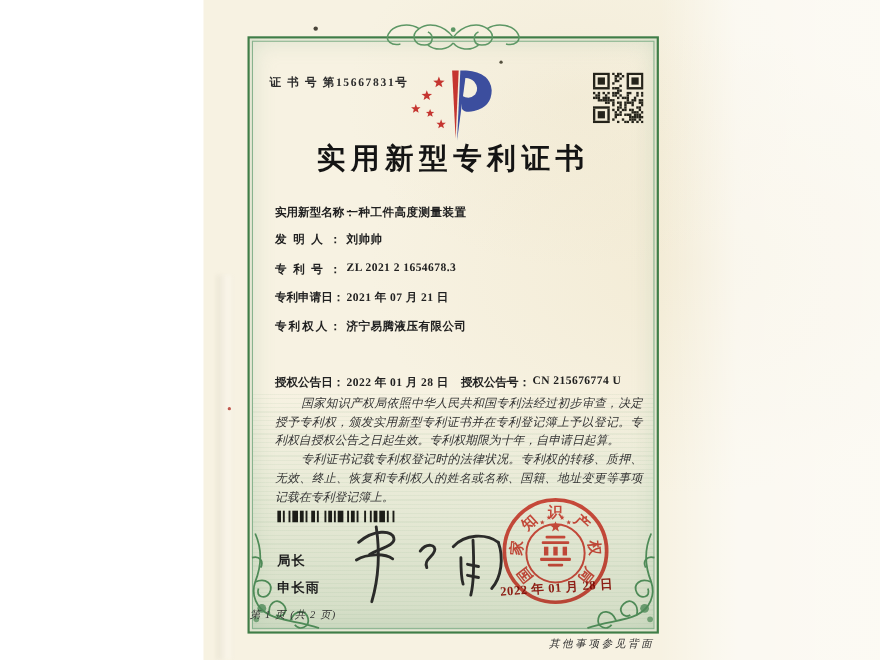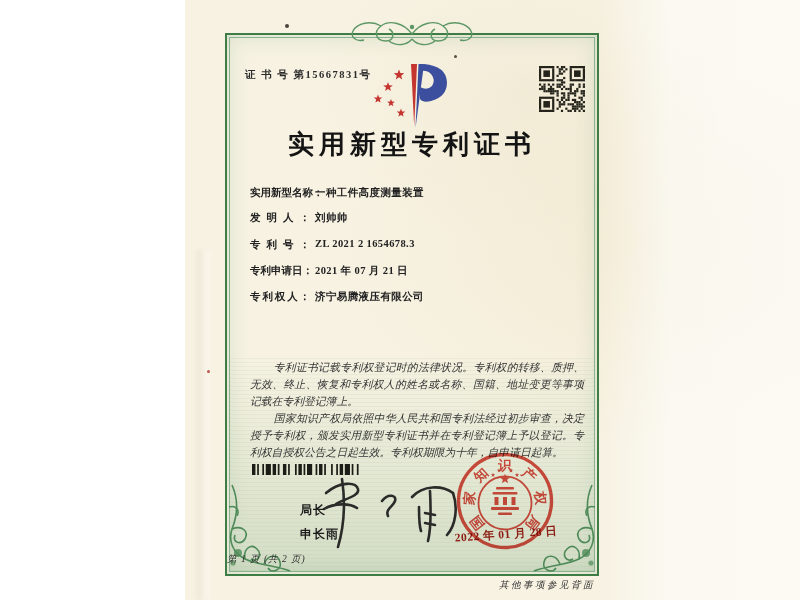--- a/index.html
+++ b/index.html
@@ -66,21 +66,21 @@
   .bodytext{
     position:absolute;left:23px;top:324px;width:334px;
     font-size:10.8px;line-height:17px;color:#343434;text-align:justify;
     font-style:italic;
   }
   .bodytext p{margin:0;text-indent:2.2em;}
   .barcode{position:absolute;left:25px;top:429px;width:110px;height:11px;mix-blend-mode:multiply;}
   .signer{
     position:absolute;left:25px;top:463px;
     font-family:Liberation Serif, serif;
-    font-size:12px;font-weight:700;color:#1d1d1d;line-height:24px;letter-spacing:1px;margin-left:48px;
+    font-size:12px;font-weight:700;color:#1d1d1d;line-height:24px;letter-spacing:1px;
   }
   .sig{position:absolute;left:73px;top:438px;width:162px;height:82px;}
   .seal{position:absolute;left:223px;top:411px;width:110px;height:110px;mix-blend-mode:multiply;}
   .seal-date{
     position:absolute;left:213px;top:492px;width:132px;text-align:center;
     font-size:11.5px;font-weight:700;color:#a8241b;letter-spacing:.5px;
     transform:rotate(-4deg);mix-blend-mode:multiply;white-space:nowrap;
   }
   .pageno{
     position:absolute;left:0;top:518px;width:100%;text-align:left;
@@ -307,24 +307,30 @@
       </div>
       <div class="f-row" style="top:203px">
         <span class="f-label">专利号：</span><span class="f-val">ZL 2021 2 1654678.3</span>
       </div>
       <div class="f-row" style="top:229px">
         <span class="f-label">专利申请日：</span><span class="f-val">2021 年 07 月 21 日</span>
       </div>
       <div class="f-row" style="top:255px">
         <span class="f-label">专利权人：</span><span class="f-val">济宁易腾液压有限公司</span>
       </div>
+      <div class="f-row" style="top:306px">
+        <span class="f-label">授权公告日：</span><span class="f-val">2022 年 01 月 28 日</span>
+        <span class="f-pair2">
+          <span class="f-label">授权公告号：</span><span class="f-val">CN 215676774 U</span>
+        </span>
+      </div>
 
       <div class="bodytext">
+        <p>国家知识产权局依照中华人民共和国专利法经过初步审查，决定授予专利权，颁发实用新型专利证书并在专利登记簿上予以登记。专利权自授权公告之日起生效。专利权期限为十年，自申请日起算。</p>
         <p>专利证书记载专利权登记时的法律状况。专利权的转移、质押、无效、终止、恢复和专利权人的姓名或名称、国籍、地址变更等事项记载在专利登记簿上。</p>
-        <p>国家知识产权局依照中华人民共和国专利法经过初步审查，决定授予专利权，颁发实用新型专利证书并在专利登记簿上予以登记。专利权自授权公告之日起生效。专利权期限为十年，自申请日起算。</p>
       </div>
 
       <svg class="barcode" id="barcode-svg" viewBox="0 0 110 11" preserveAspectRatio="none">
           <rect x="0.00" y="0" width="3.44" height="11" fill="#20201c"></rect>
           <rect x="5.16" y="0" width="1.72" height="11" fill="#20201c"></rect>
           <rect x="10.31" y="0" width="1.72" height="11" fill="#20201c"></rect>
           <rect x="13.75" y="0" width="5.16" height="11" fill="#20201c"></rect>
           <rect x="20.63" y="0" width="3.44" height="11" fill="#20201c"></rect>
           <rect x="25.78" y="0" width="1.72" height="11" fill="#20201c"></rect>
           <rect x="30.94" y="0" width="3.44" height="11" fill="#20201c"></rect>

